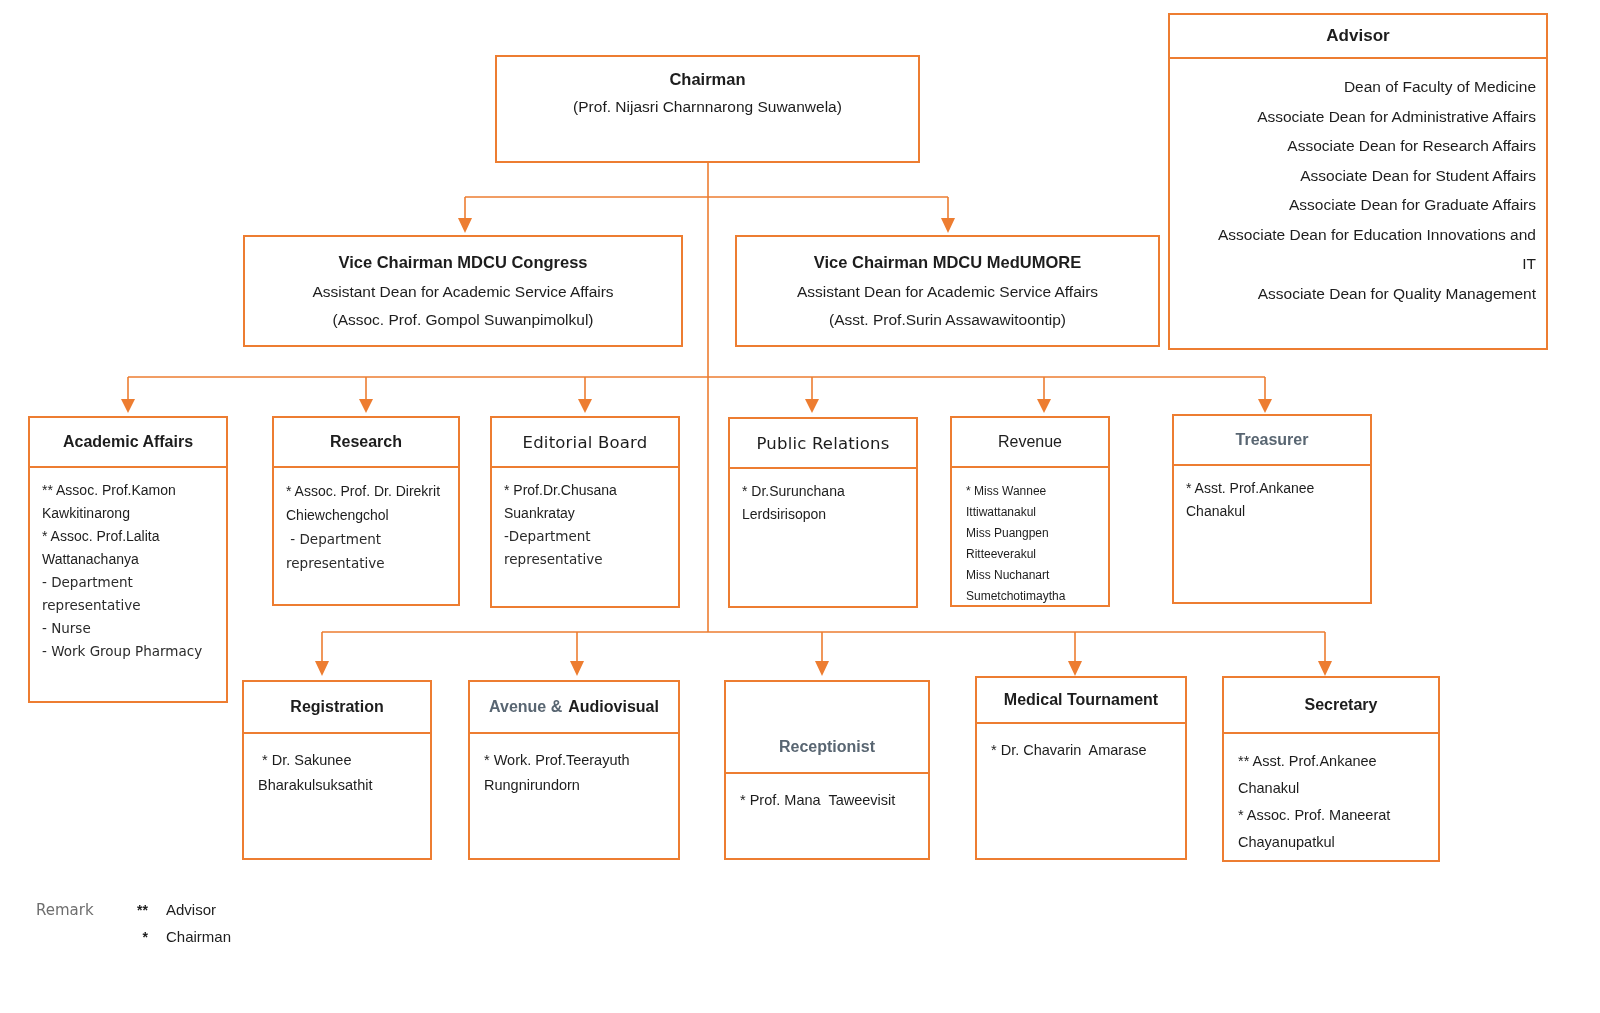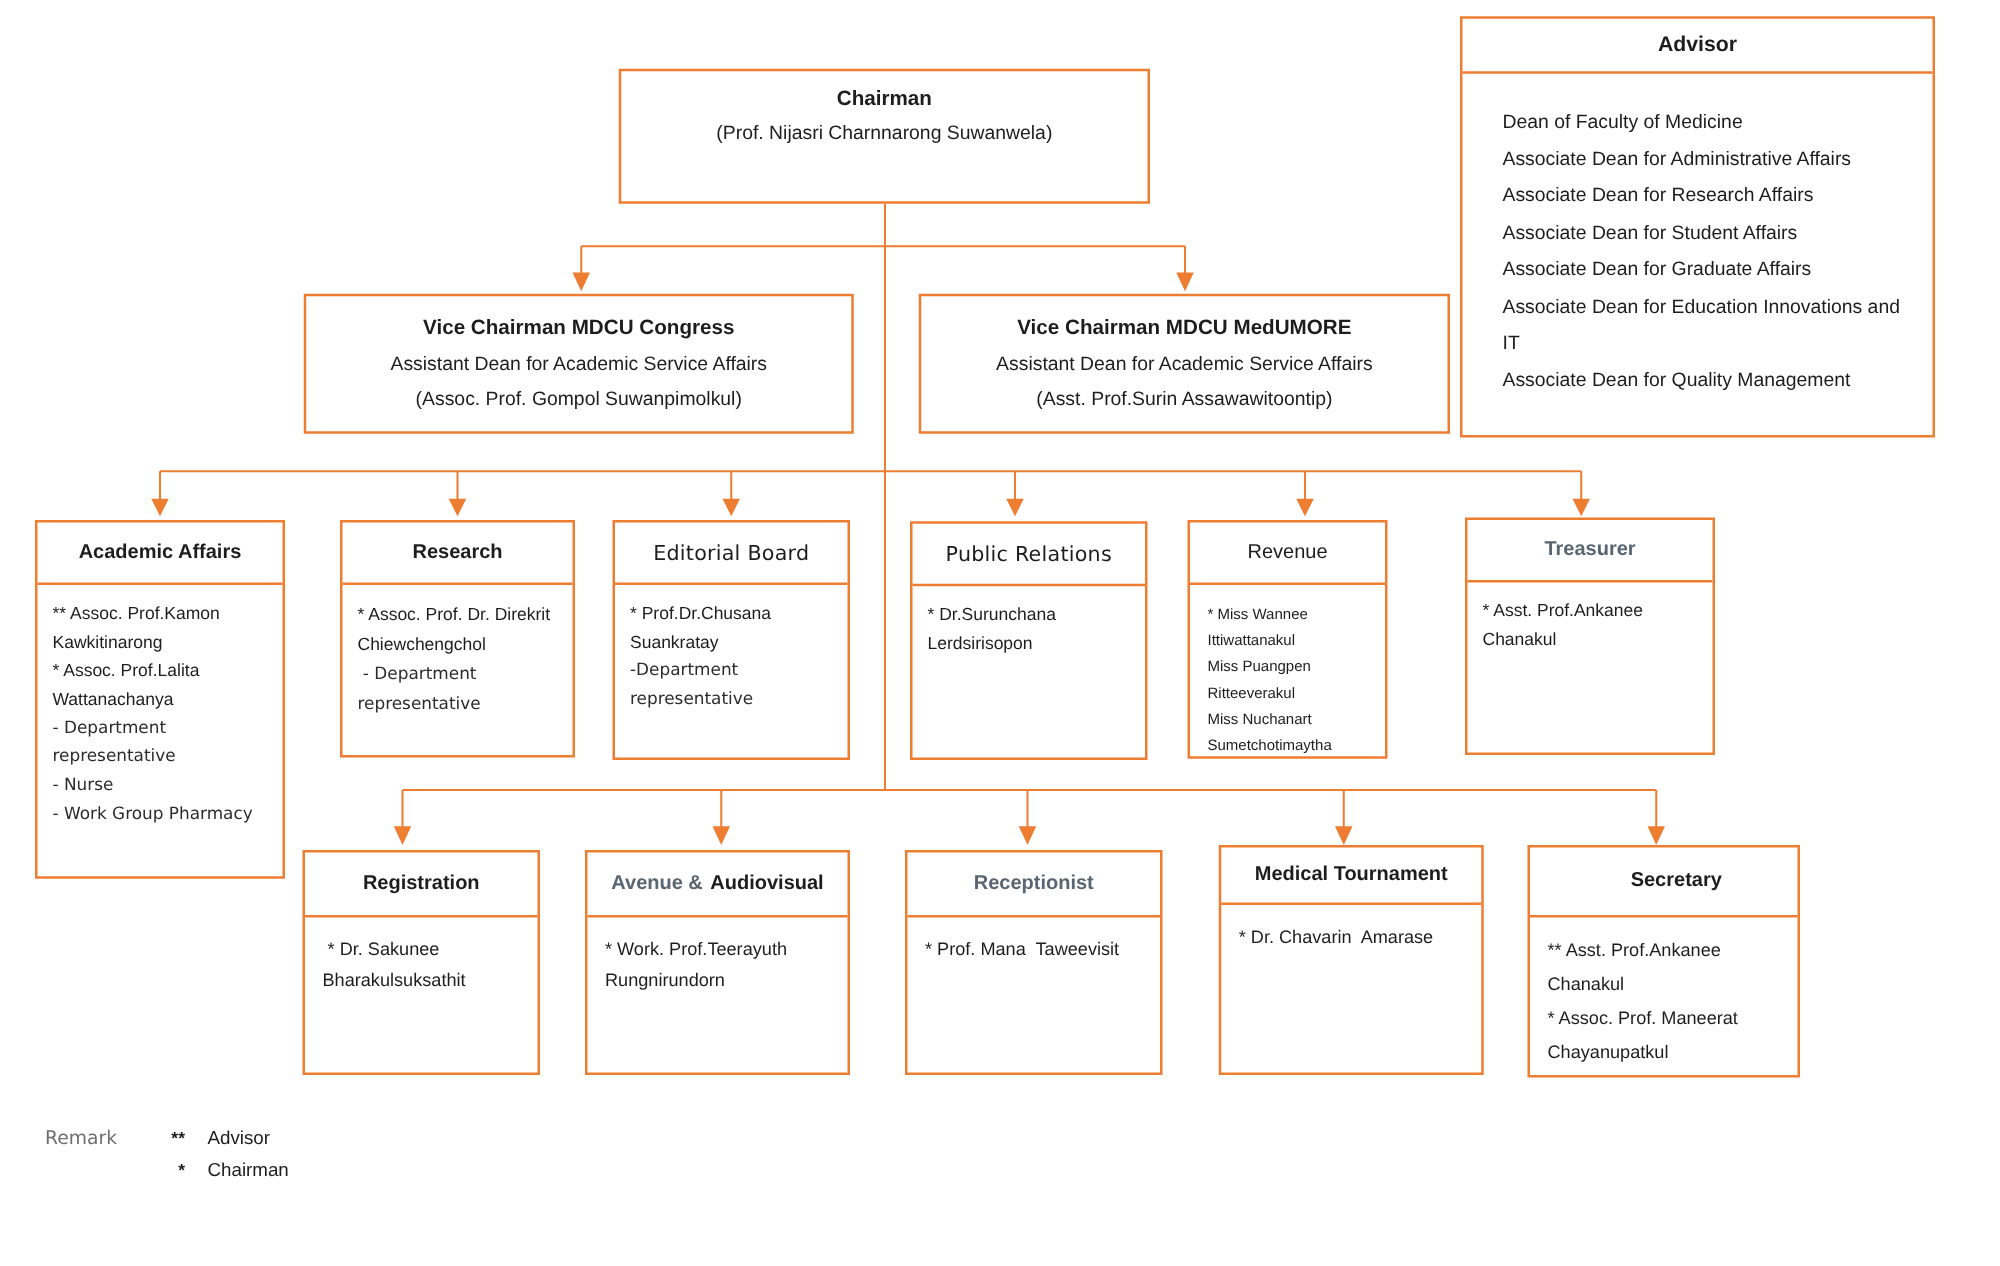--- a/index.html
+++ b/index.html
@@ -26,21 +26,21 @@
   #box-chairman .t2 { line-height:26px; }
 
   #box-vc1 { left:243px; top:235px; width:440px; height:112px; padding-top:16px; }
   #box-vc2 { left:735px; top:235px; width:425px; height:112px; padding-top:16px; }
   #box-vc1 .t1, #box-vc2 .t1 { margin-bottom:6px; }
   #box-vc1 .t2, #box-vc2 .t2 { line-height:28px; }
 
   
   #box-advisor { left:1168px; top:13px; width:380px; height:337px; }
   #box-advisor .hdr { height:44px; font-size:17px; }
-  .adv-list { padding:24px 10px 0 32px; font-size:15.5px; }
+  .adv-list { padding:13px 10px 0 32px; font-size:15.5px;text-align:right; }
   .adv-line { white-space:pre-wrap; line-height:29.5px; }
 
   
   #box-academic   { left:28px;   top:416px; width:200px; height:287px; }
   #box-research   { left:272px;  top:416px; width:188px; height:190px; }
   #box-editorial  { left:490px;  top:416px; width:190px; height:192px; }
   #box-pr         { left:728px;  top:417px; width:190px; height:191px; }
   #box-revenue    { left:950px;  top:416px; width:160px; height:191px; }
   #box-treasurer  { left:1172px; top:414px; width:200px; height:190px; }
 
@@ -61,21 +61,21 @@
   
   #box-registration { left:242px;  top:680px; width:190px; height:180px; }
   #box-avenue       { left:468px;  top:680px; width:212px; height:180px; }
   #box-receptionist { left:724px;  top:680px; width:206px; height:180px; }
   #box-medical      { left:975px;  top:676px; width:212px; height:184px; }
   #box-secretary    { left:1222px; top:676px; width:218px; height:186px; }
 
   #box-registration .hdr, #box-avenue .hdr, #box-receptionist .hdr { height:52px; }
   #box-medical .hdr { height:46px; }
   #box-secretary .hdr { height:56px;padding-left:20px; }
-  #box-receptionist .hdr { color:#596672; }
+  #box-receptionist .hdr { color:#596672;margin-top:40px; }
   #box-avenue .hdr .gray { color:#596672; }
 
   .s-body { padding:14px 4px 0 14px; font-size:14.5px; line-height:25px; }
   #box-secretary .s-body { line-height:27px; }
 
   
   .remark { position:absolute; left:36px; top:901px; display:grid;
             grid-template-columns:80px 36px auto; row-gap:9px; font-size:15px; align-items:baseline; }
   .remark .r-label { color:#6e6e6e; font-family:"DejaVu Sans", sans-serif; }
   .remark .r-sym { text-align:right; padding-right:4px; font-weight:bold; font-size:14px; }

